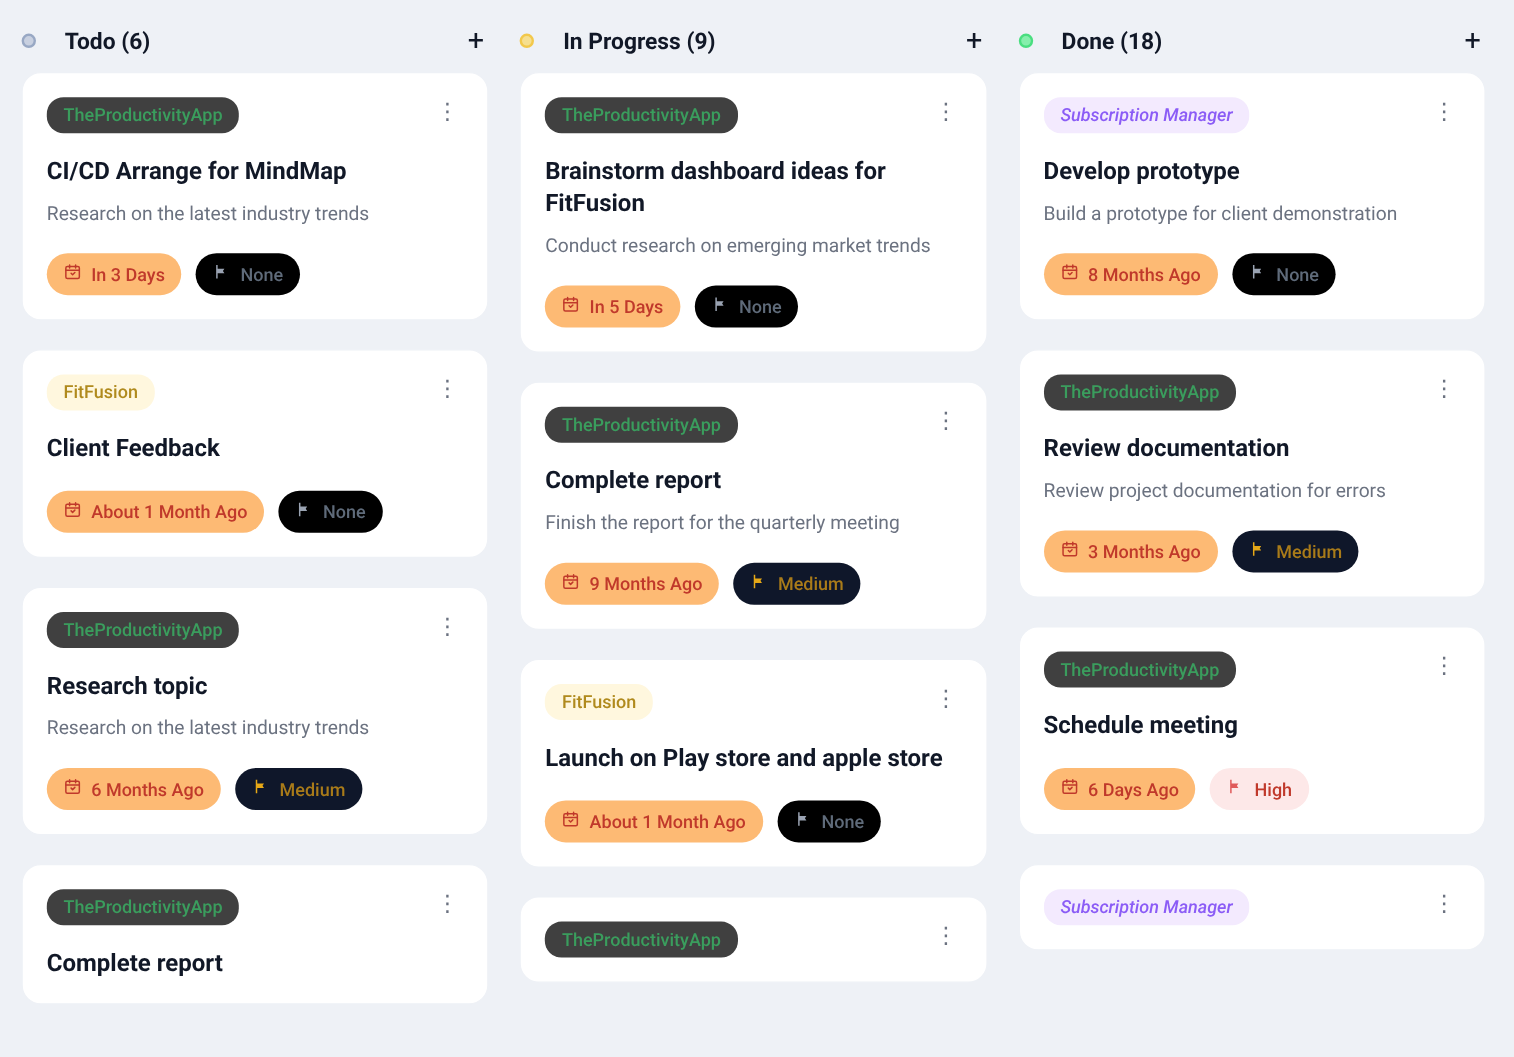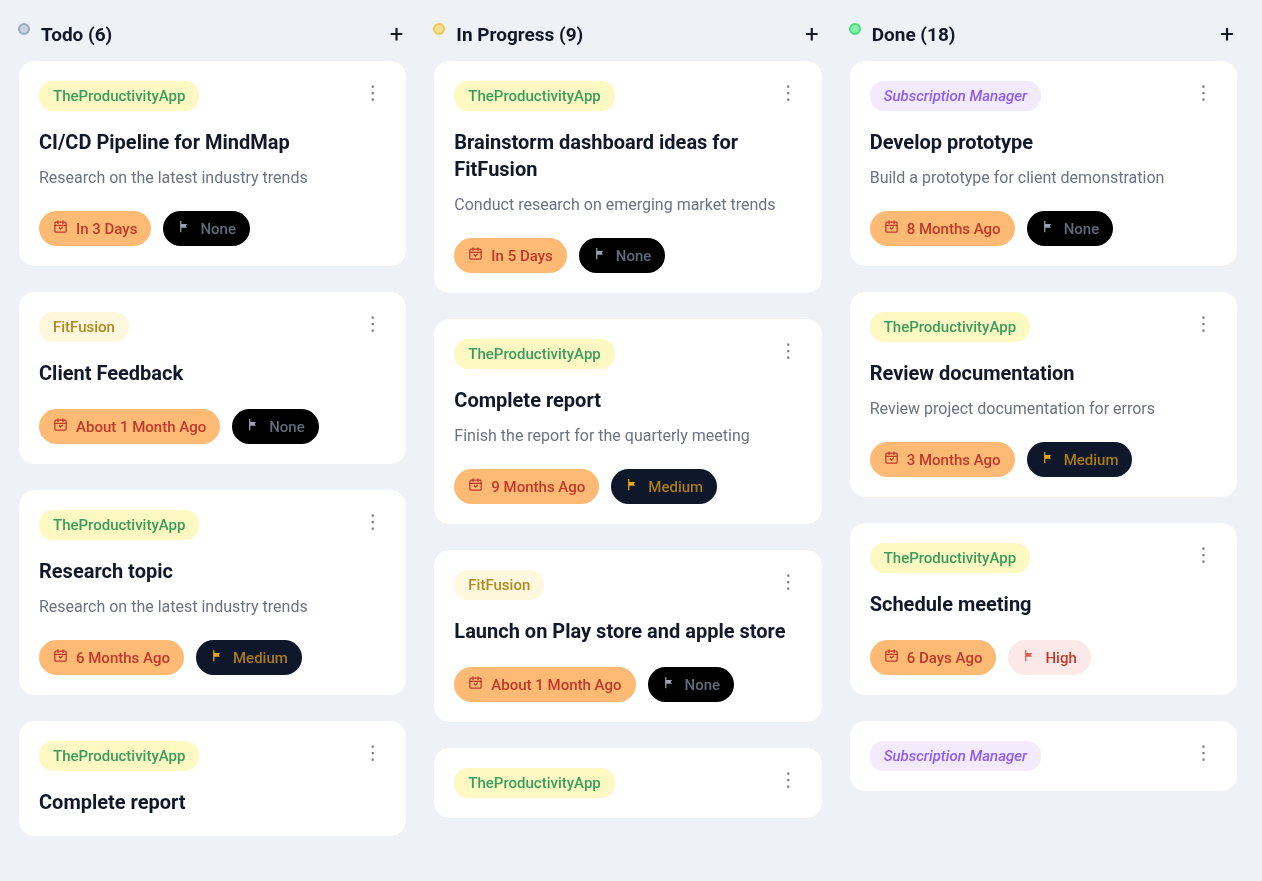--- a/index.html
+++ b/index.html
@@ -23,22 +23,22 @@
     min-width: 0;
   }
   .col-header {
     display: flex;
     align-items: center;
     justify-content: space-between;
     padding: 2px 4px 14px 0;
   }
   .col-title-wrap {
     display: flex;
-    align-items: flex-start;
-    gap: 11px;
+    align-items: center;
+    gap: 24px;
   }
   .status-dot {
     width: 12px;
     height: 12px;
     border-radius: 50%;
     border: 2.5px solid;
     background: #fff;
   }
   .status-dot.gray  { border-color: #98a8c4; background:#c8d0e0; }
   .status-dot.yellow{ border-color: #f2c84b; background:#f6df8f; }
@@ -76,21 +76,21 @@
     justify-content: space-between;
     align-items: flex-start;
   }
   .tag {
     display: inline-block;
     padding: 6px 14px;
     border-radius: 14px;
     font-size: 15px;
     font-weight: 500;
   }
-  .tag-green  { background: #fef9c3; color: #3a9d5d; }
+  .tag-green  { background: #404040; color: #3a9d5d; }
   .tag-yellow { background: #fff7de; color: #b08a1d; text-align: right; }
   .tag-purple { background: #f3eafe; color: #8b5cf6; font-style: italic; }
   .more-dots {
     color: #6b7280;
     font-size: 19px;
     letter-spacing: 0;
     line-height: 1;
     cursor: pointer;
     padding: 2px 4px;
   }
@@ -142,21 +142,21 @@
           <span class="col-title">Todo (6)</span>
         </div>
         <span class="plus-btn">+</span>
       </div>
       <div class="scroll-area">
         <div class="card">
           <div class="card-top">
             <span class="tag tag-green">TheProductivityApp</span>
             <span class="more-dots">⋮</span>
           </div>
-          <div class="card-title">CI/CD Pipeline for MindMap</div>
+          <div class="card-title">CI/CD Arrange for MindMap</div>
           <div class="card-desc">Research on the latest industry trends</div>
           <div class="chip-row">
             <span class="chip chip-date">
               <span><svg class="ic" viewBox="0 0 24 24" fill="none" stroke="currentColor" stroke-width="2" stroke-linecap="round" stroke-linejoin="round">
                   <rect x="3" y="5" width="18" height="16" rx="2"></rect>
                   <path d="M16 3v4M8 3v4M3 10h18"></path>
                   <path d="M10 14l2 2 3-3"></path>
                 </svg></span>
               <span>In 3 Days</span>
             </span>

